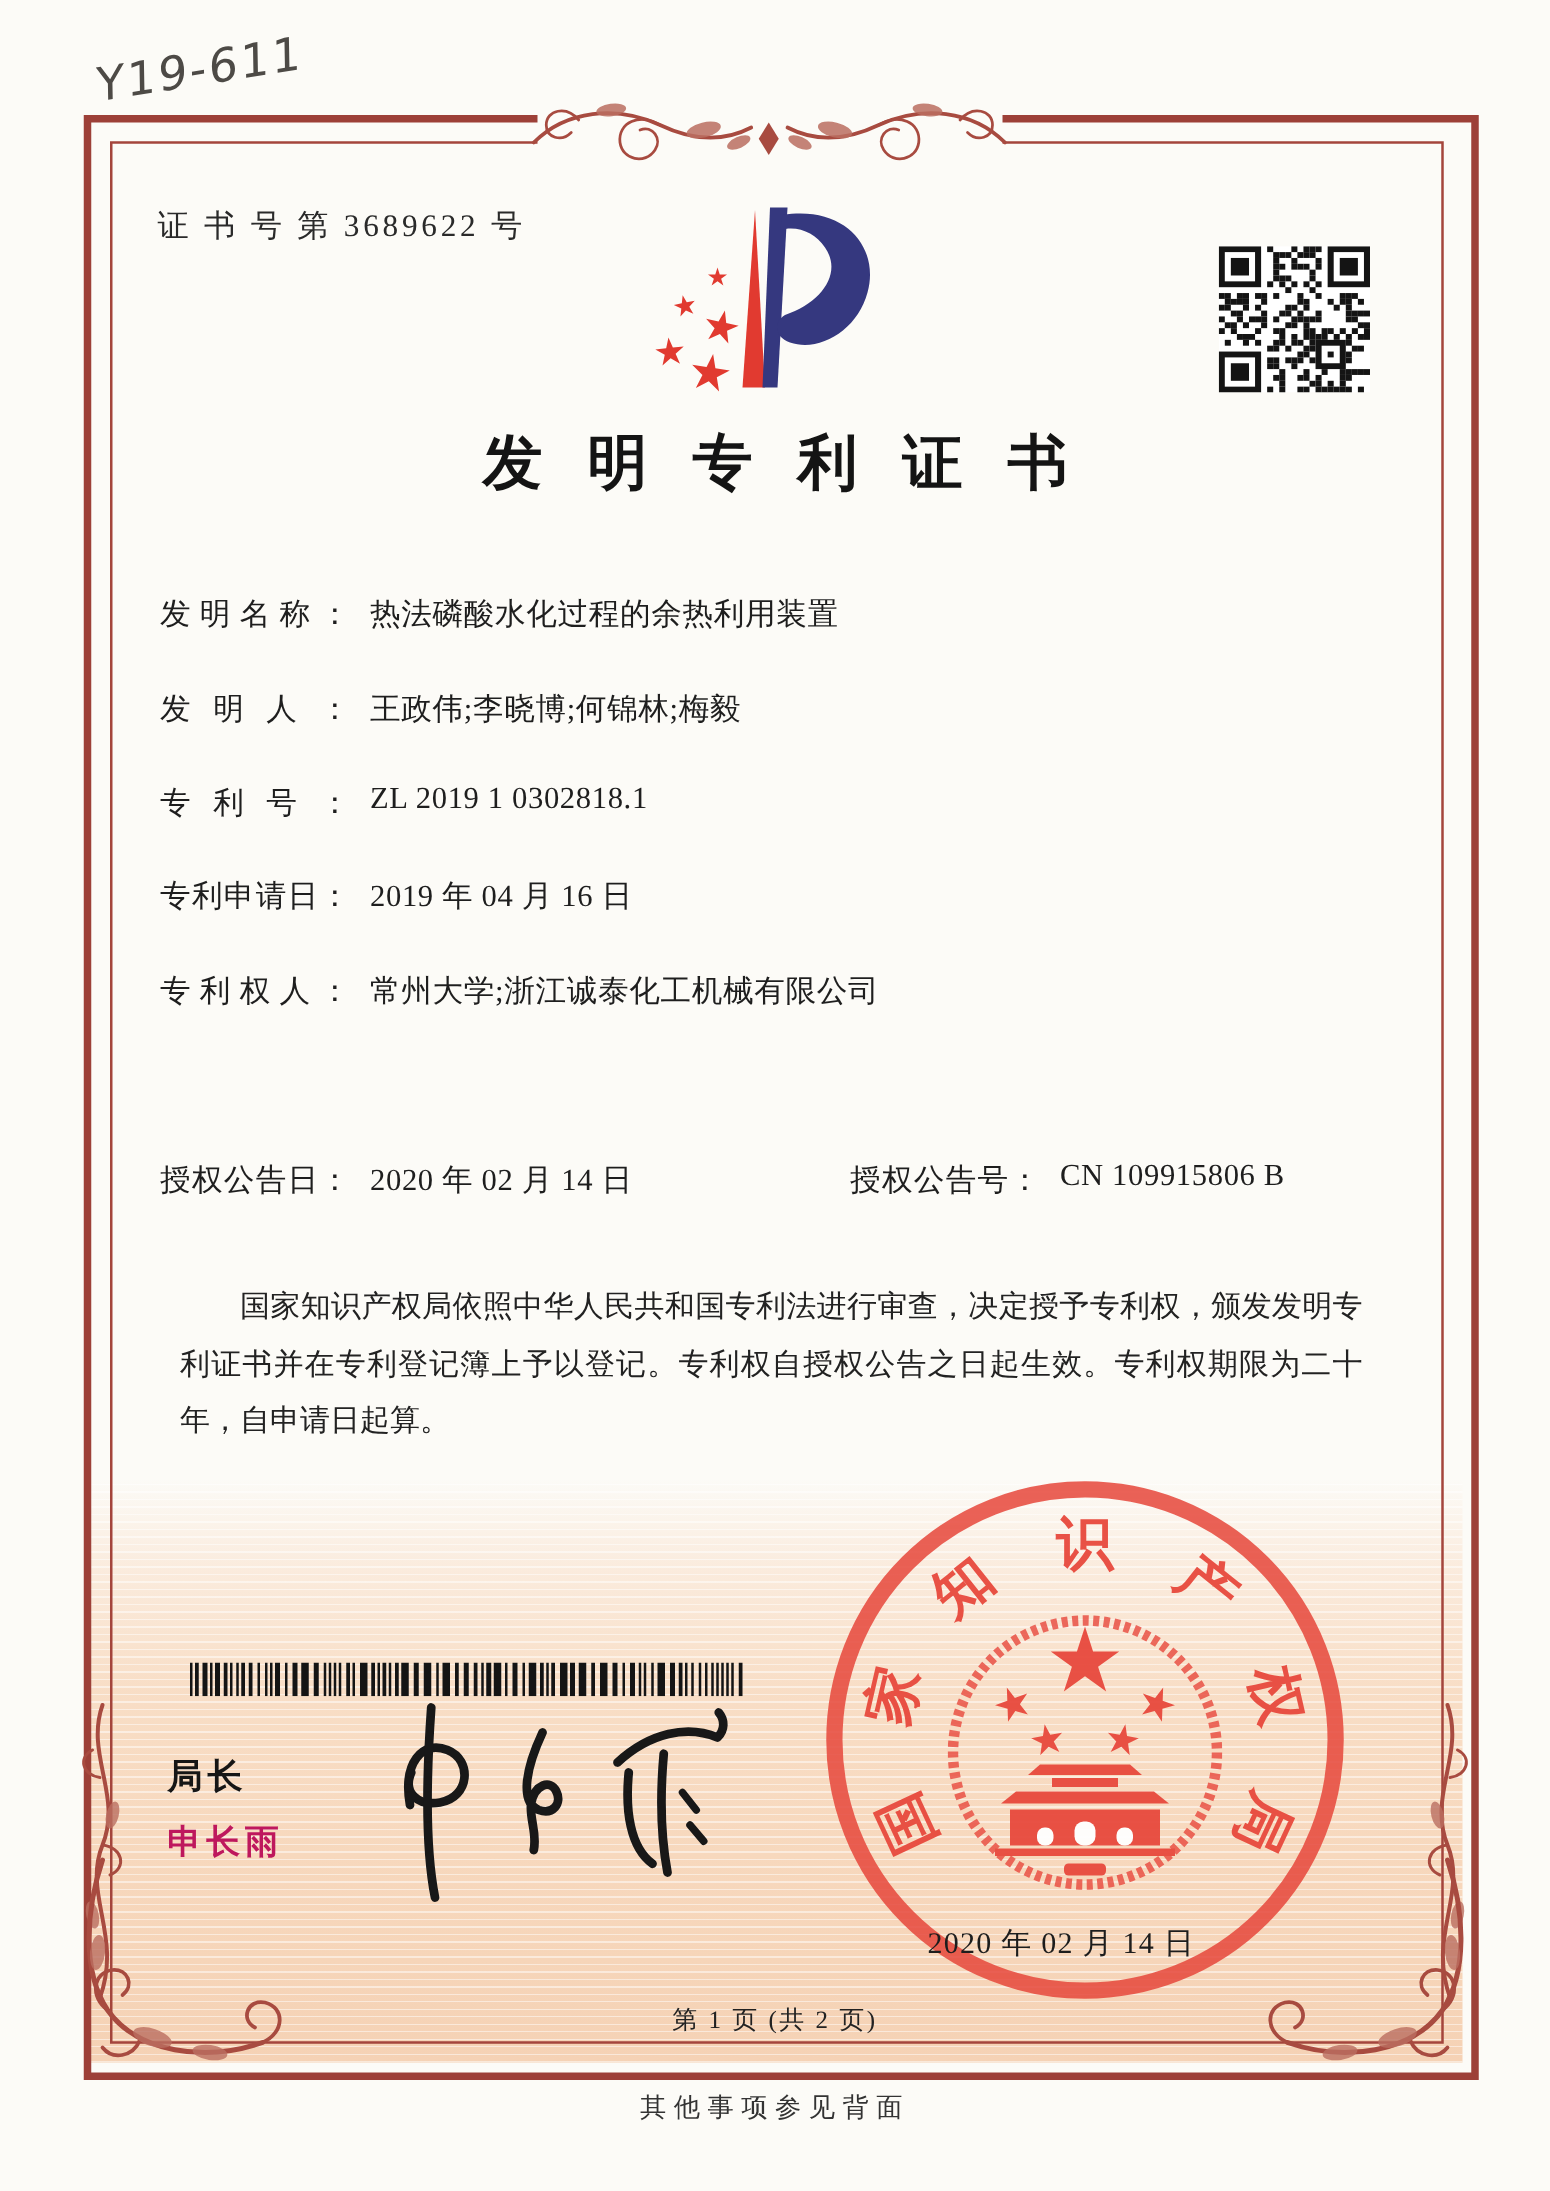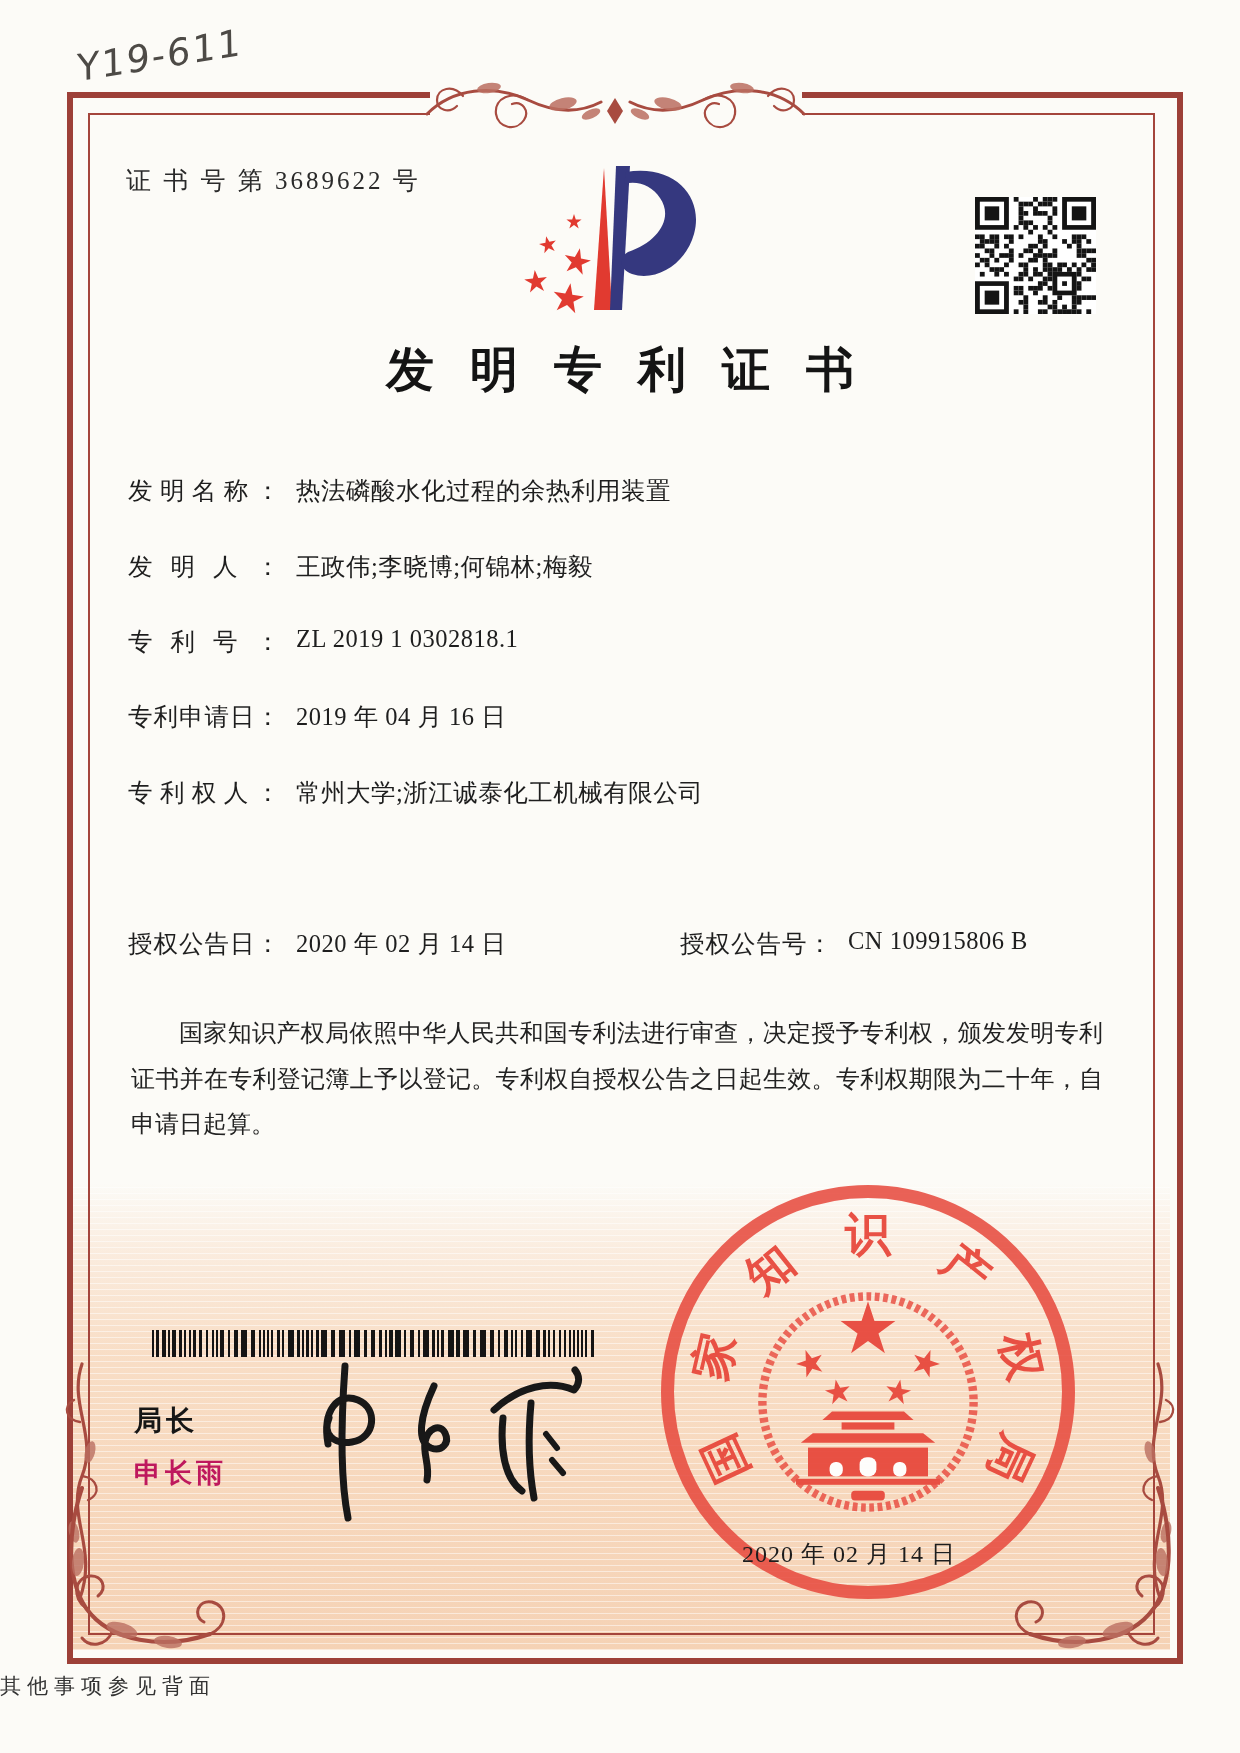--- a/index.html
+++ b/index.html
@@ -29,21 +29,21 @@
 
   
   .field-row{position:absolute;left:128px;width:990px;font-size:24.5px;color:#1e1e1e;z-index:5;white-space:nowrap;}
   .flabel{display:inline-block;width:152px;text-align:justify;text-align-last:justify;
           text-justify:inter-character;margin-right:16px;vertical-align:top;}
   .fvalue{letter-spacing:0.5px;}
   .field-col2{position:absolute;left:552px;top:0;}
 
   
   .paras{left:128px;top:1008px;width:978px;z-index:5;}
-  .paras p{margin:3px;font-size:24px;line-height:45.5px;text-indent:2em;text-align:justify;color:#222;}
+  .paras p{margin:16px;font-size:24px;line-height:45.5px;text-indent:2em;text-align:justify;color:#222;}
 
   
   .band{left:70px;top:1183px;width:1100px;height:467px;z-index:1;
     background-image:
       repeating-linear-gradient(0deg, rgba(255,255,255,.5) 0px, rgba(255,255,255,.5) 1px, rgba(255,255,255,0) 1px, rgba(255,255,255,0) 6px),
       linear-gradient(180deg, rgba(249,223,201,0) 0px, rgba(249,223,201,.55) 70px, rgba(248,220,195,.95) 170px, #f7d8bd 300px, #f5d2b5 100%);}
 
   
   .barcode{left:152px;top:1330px;z-index:5;}
   .signer-title{left:134px;top:1402px;font-size:28px;font-weight:700;letter-spacing:4px;color:#161616;z-index:5;text-align:center;}
@@ -52,21 +52,21 @@
 
   
   .seal{left:661px;top:1185px;width:414px;height:414px;border:13px solid rgba(231,72,60,.9);
         border-radius:50%;box-sizing:border-box;z-index:6;opacity:.95;}
   .seal-ch{position:absolute;left:50%;top:50%;font-size:46px;font-weight:700;color:#e8493d;
            font-family:"Liberation Serif",serif;}
   .seal-emblem{position:absolute;left:50%;top:54%;transform:translate(-50%,-50%);}
   .seal-date{left:742px;top:1538px;font-size:24px;letter-spacing:1px;color:#1d1d1d;z-index:8;}
 
   .page-info{left:0;top:1602px;width:100%;text-align:center;font-size:20px;letter-spacing:2px;color:#222;z-index:7;}
-  .footer-note{left:0;top:1672px;width:100%;font-size:21px;letter-spacing:6px;color:#333;z-index:5;}
+  .footer-note{left:0;top:1672px;width:100%;text-align:center;font-size:21px;letter-spacing:6px;color:#333;z-index:5;}
 </style>
 </head>
 <body>
 
 <div class="paper">
 
   <div class="abs handwritten">Y19-611</div>
 
   <div class="abs band"></div>
 
@@ -510,15 +510,16 @@
       <g fill="#ffffff">
         <rect x="-7" y="46" width="14" height="16" rx="6"></rect>
         <rect x="-32" y="50" width="11" height="12" rx="5"></rect>
         <rect x="21" y="50" width="11" height="12" rx="5"></rect>
       </g>
       <circle r="88" fill="none" stroke="#e8493d" stroke-width="7" stroke-dasharray="4 3" opacity=".85"></circle>
     </svg>
   </div>
   <div class="abs seal-date">2020 年 02 月 14 日</div>
 
+  <div class="abs page-info">第 1 页 (共 2 页)</div>
   <div class="abs footer-note">其他事项参见背面</div>
 
 </div>
 
 </body></html>

